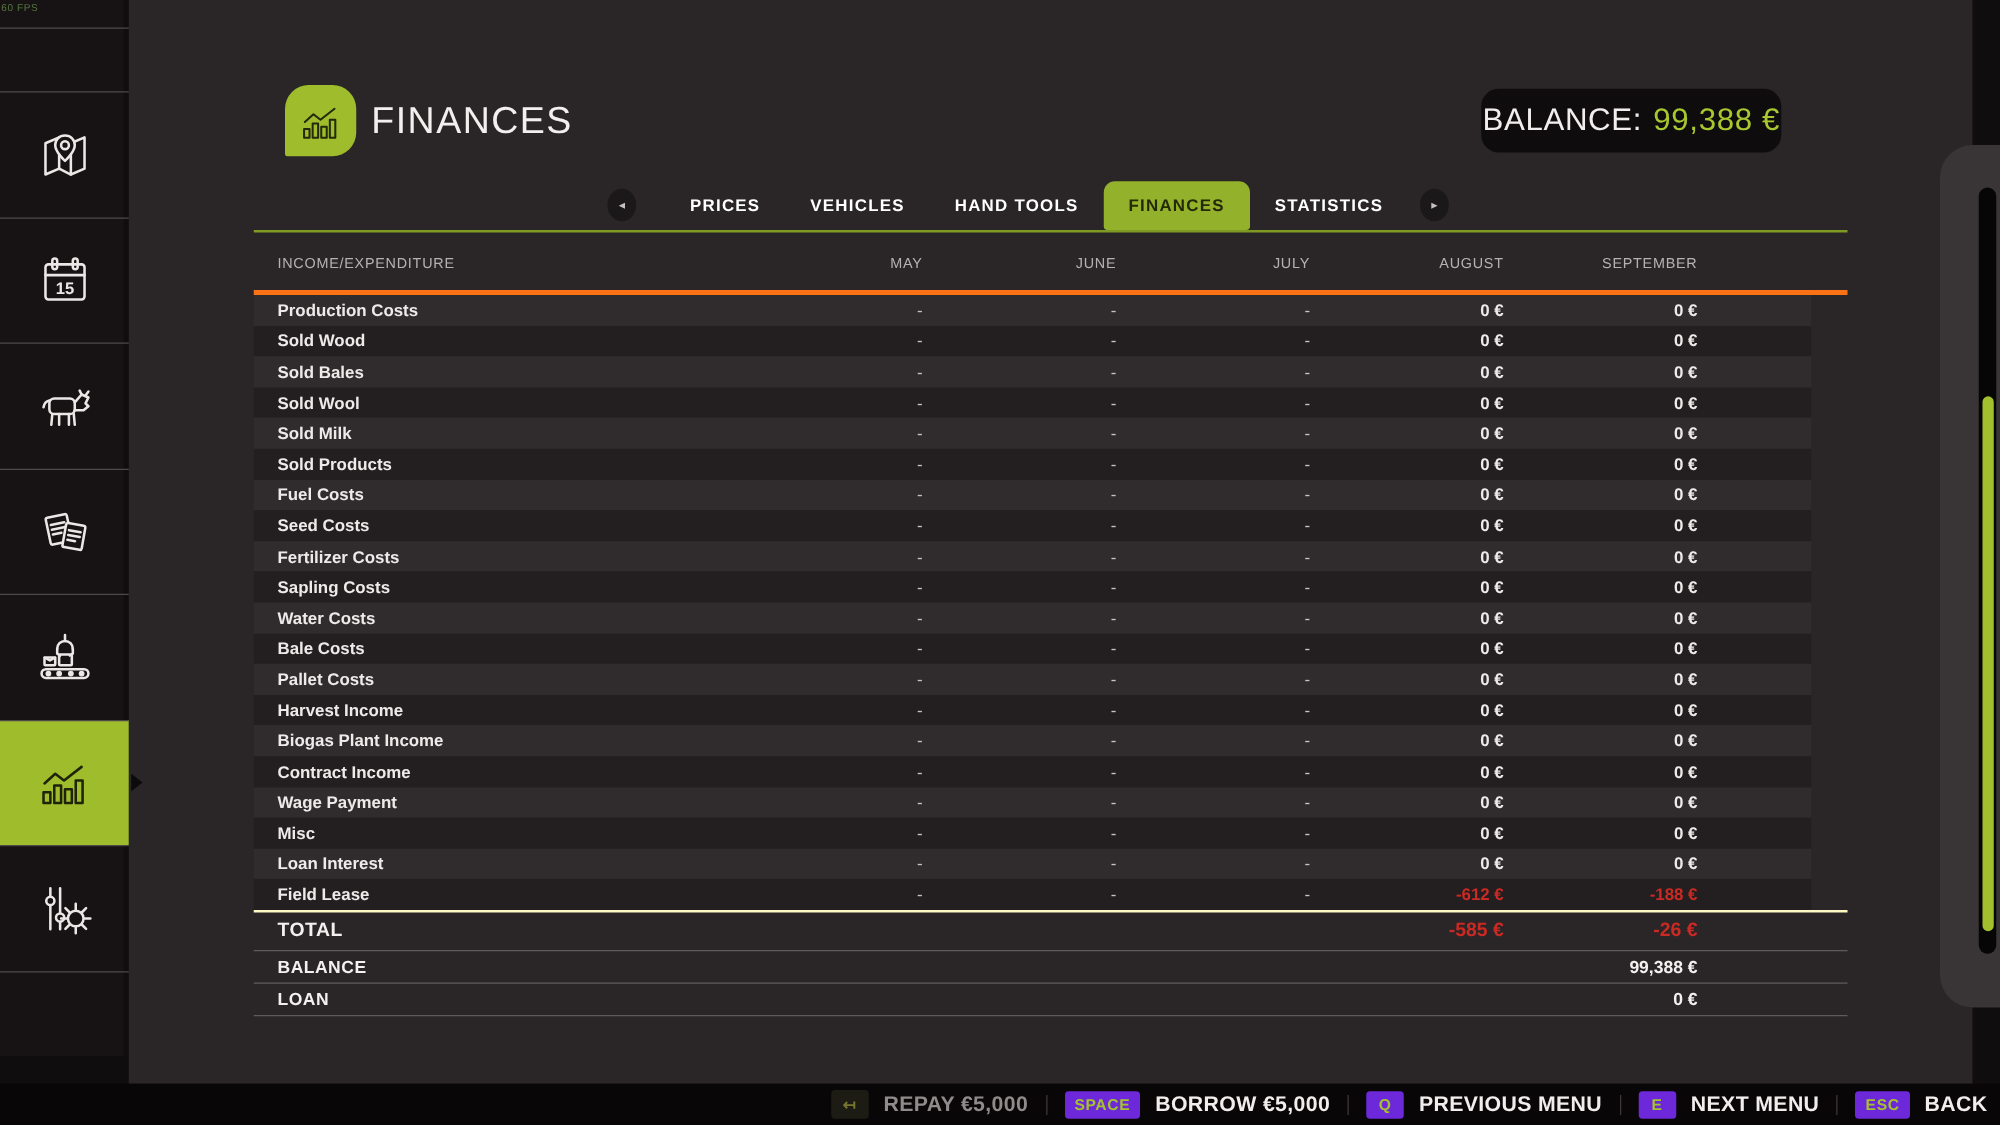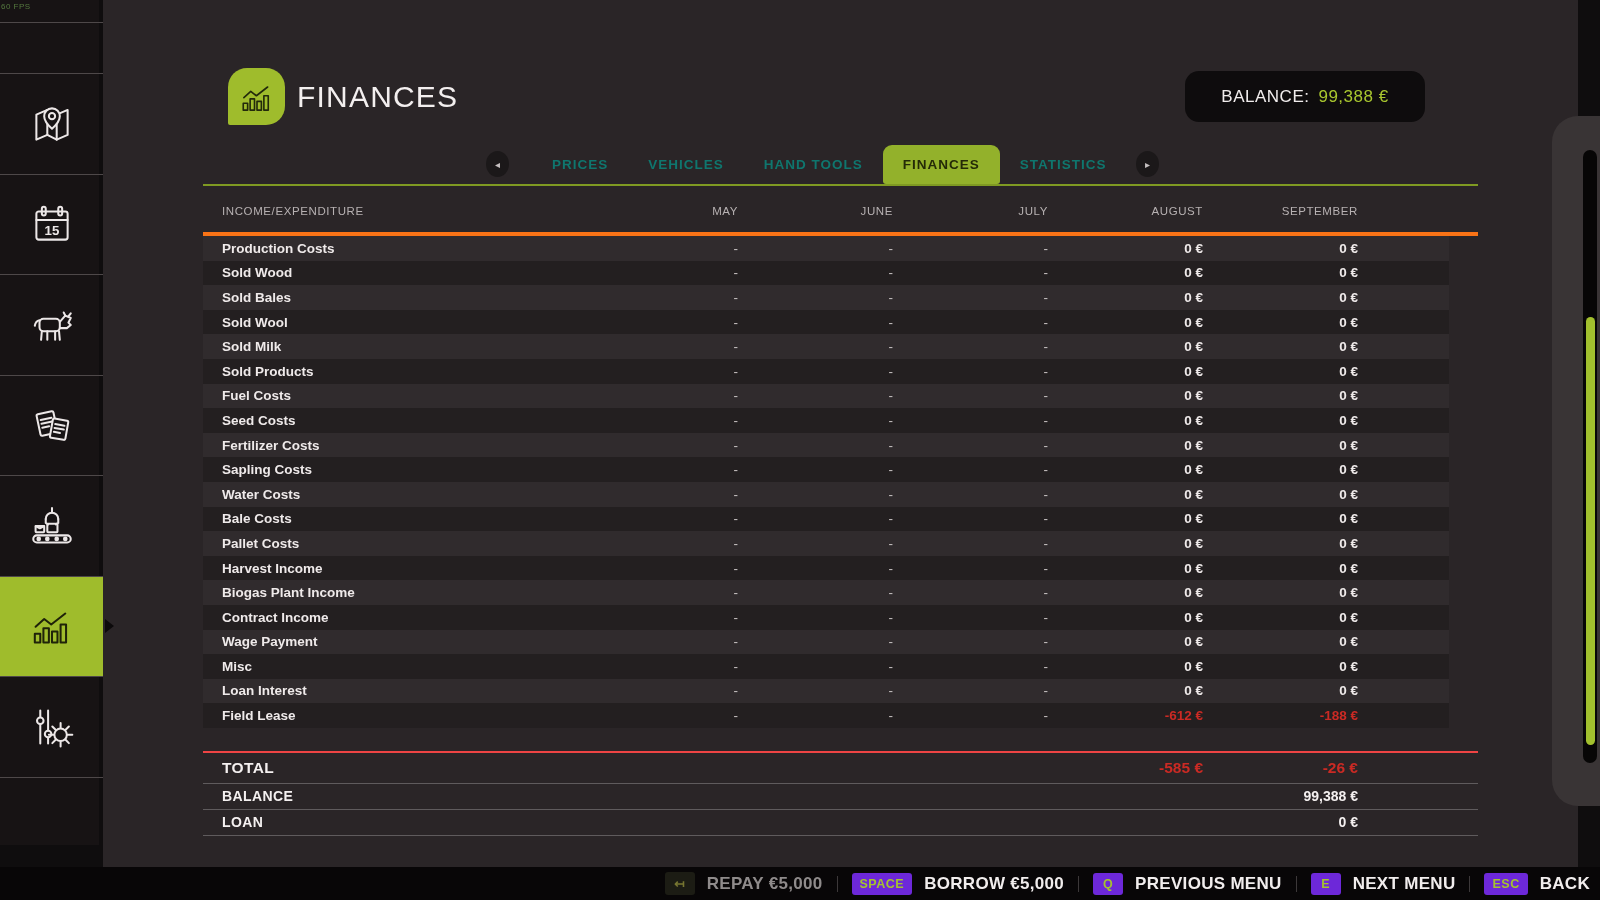--- a/index.html
+++ b/index.html
@@ -30,51 +30,51 @@
   
   .page-title-icon{
     position:absolute;left:125px;top:68px;width:57px;height:57px;background:#9fbc2c;
     border-radius:19px 19px 19px 2px;display:flex;align-items:center;justify-content:center;color:#232a0b;
   }
   .page-title-icon svg{width:40px;height:40px;}
   .page-title{position:absolute;left:194px;top:80px;font-size:30px;color:#f3efef;letter-spacing:1.2px;}
   
   .balance-pill{
     position:absolute;left:1082px;top:71px;width:240px;height:51px;background:#0e0c0d;border-radius:14px;
-    display:flex;align-items:center;justify-content:center;font-size:17px;letter-spacing:.5px;color:#f1eded;
+    display:flex;align-items:center;justify-content:center;font-size:25px;letter-spacing:.5px;color:#f1eded;
   }
   .balance-pill .val{color:#a9c72f;margin-left:9px;}
   
   .tab-arrow{
     position:absolute;top:151px;width:23px;height:26px;background:#1b1819;border-radius:50%;
     display:flex;align-items:center;justify-content:center;color:#c6c0c1;font-size:10px;cursor:pointer;
   }
   .tab-arrow.prev{left:383px;} .tab-arrow.next{left:1033px;}
   .tabs{position:absolute;left:429px;top:145px;height:39px;display:flex;}
   .tab{
     display:flex;align-items:center;padding:0 20px;font-size:13.5px;font-weight:bold;
-    letter-spacing:1px;color:#0f766e;cursor:pointer;
+    letter-spacing:1px;color:#ffffff;cursor:pointer;
   }
   .tab.active{background:#93b12b;color:#242a07;border-radius:9px 9px 3px 3px;}
   .tab-underline{position:absolute;left:100px;top:184px;width:1275px;height:2px;background:#7f9a22;}
   
   .fin-table{position:absolute;left:100px;top:205px;width:1275px;}
   .thead{display:flex;align-items:flex-start;height:27px;width:1275px;color:#b7b1b2;font-size:11.5px;
     letter-spacing:.6px;border-bottom:4px solid #f97316;}
   .thead .lbl{flex:1;padding-left:19px;}
   .cell{width:155px;text-align:right;}
   .sp-row{width:91px;} .sp-wide{width:120px;}
   .tbody{width:1246px;}
   .trow{display:flex;align-items:center;height:24.6px;font-size:13.5px;font-weight:600;color:#efeaea;}
   .trow:nth-child(odd){background:rgba(255,255,255,0.03);}
   .trow:nth-child(even){background:rgba(0,0,0,0.16);}
   .trow .lbl{flex:1;padding-left:19px;}
   .trow .cell.dash{color:#c9c3c3;font-weight:400;}
   .red{color:#cb2a24 !important;}
-  .tsummary{width:1275px;border-top:2px solid #ef4444;margin-top:23px;}
+  .tsummary{width:1275px;border-top:2px solid #fef9c3;}
   .srow{display:flex;align-items:center;width:1275px;font-weight:bold;color:#f4f0f0;
     border-bottom:1px solid rgba(255,255,255,0.25);}
   .srow .lbl{flex:1;padding-left:19px;letter-spacing:.4px;}
   .srow.total{height:30px;font-size:15.5px;}
   .srow.balance,.srow.loan{height:25px;font-size:14px;}
   
   .scroll-panel{position:absolute;left:1552px;top:116px;width:48px;height:690px;background:#393435;
     border-radius:26px 0 0 26px;z-index:6;}
   .scroll-track{position:absolute;left:31px;top:34px;width:14px;height:613px;background:#070606;border-radius:7px;}
   .scroll-thumb{position:absolute;left:2.5px;top:167px;width:9px;height:428px;background:#a2c02e;border-radius:4.5px;cursor:pointer;}

